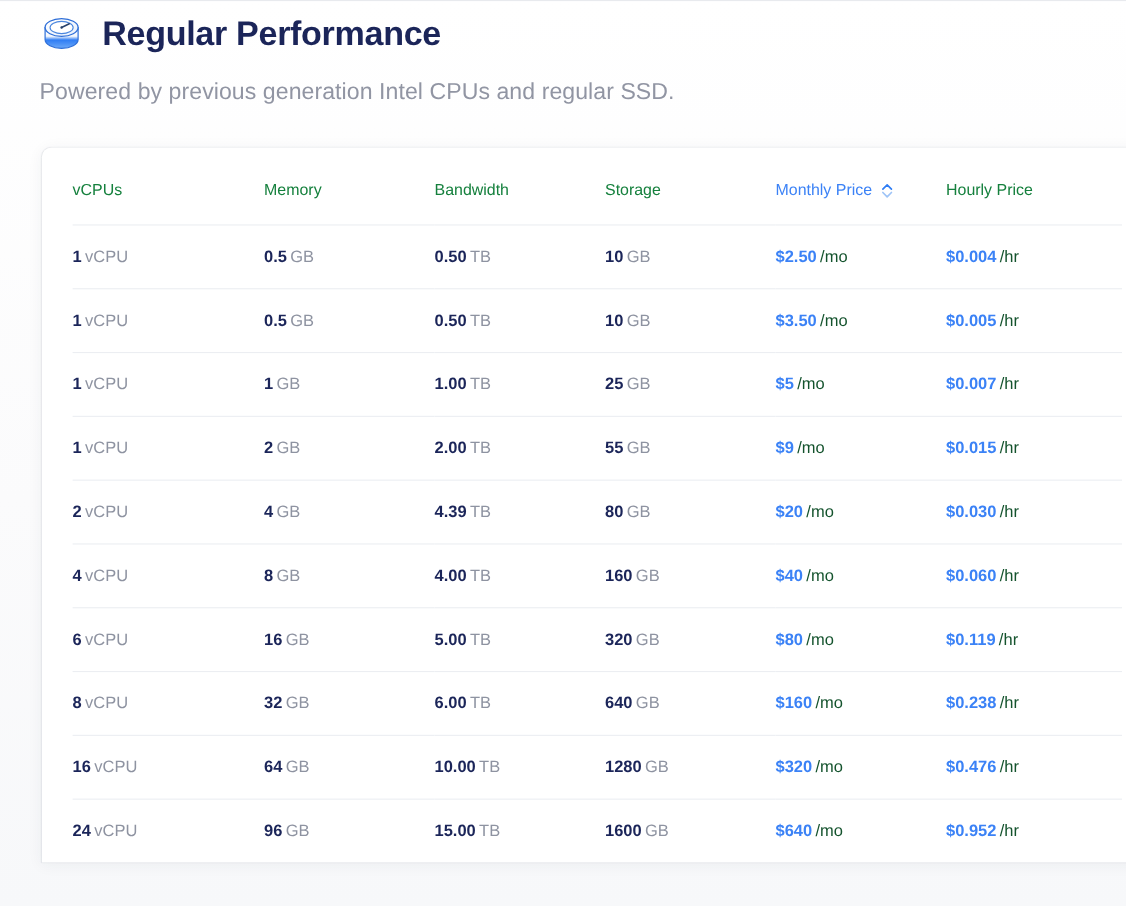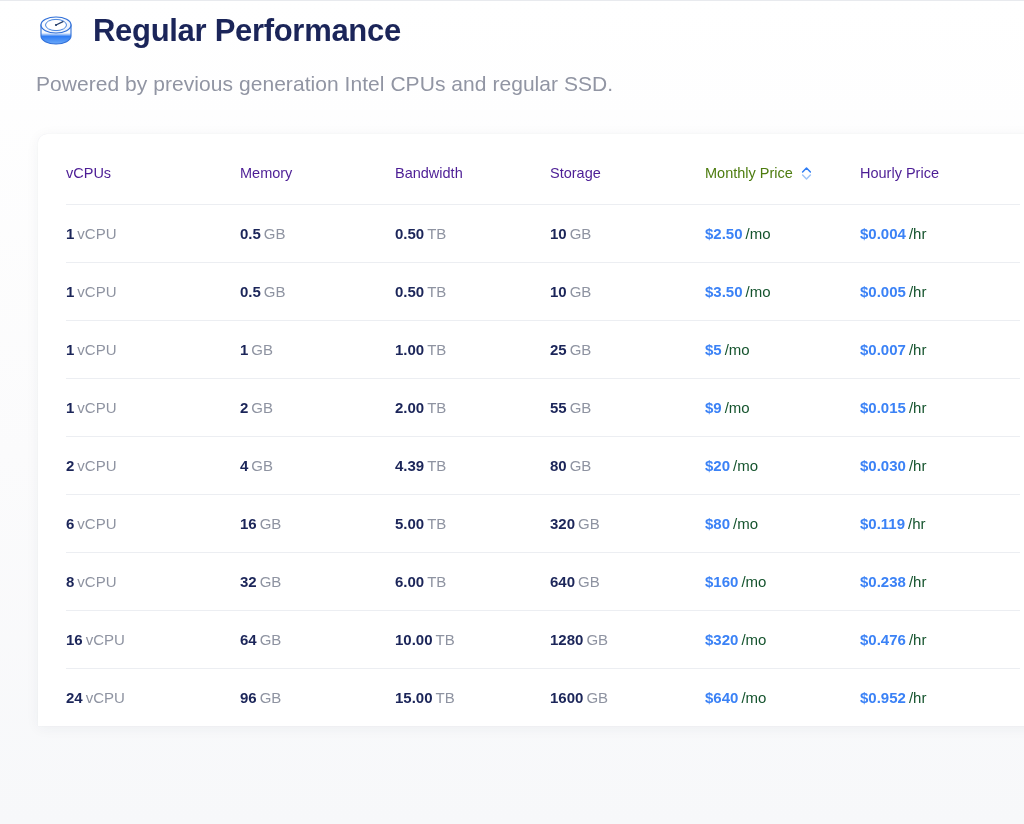--- a/index.html
+++ b/index.html
@@ -91,28 +91,28 @@
   table.pricing {
     width: 100%;
     border-collapse: collapse;
     table-layout: fixed;
   }
 
   table.pricing thead th {
     text-align: left;
     font-size: 14.5px;
     font-weight: normal;
-    color: #4c1d95;
+    color: #15803d;
     padding: 31px 0 23px 0;
     vertical-align: middle;
     white-space: nowrap;
   }
 
   table.pricing thead th.sorted {
-    color: #4d7c0f;
+    color: #3b82f6;
   }
 
   .th-inner {
     display: inline-flex;
     align-items: center;
     gap: 8px;
   }
 
   .sort-icon {
     display: inline-flex;
@@ -271,20 +271,28 @@
           </tr>
           <tr>
             <td><span class="val">2</span><span class="unit">vCPU</span></td>
             <td><span class="val">4</span><span class="unit">GB</span></td>
             <td><span class="val">4.39</span><span class="unit">TB</span></td>
             <td><span class="val">80</span><span class="unit">GB</span></td>
             <td class="price"><span class="val">$20</span><span class="unit">/mo</span></td>
             <td class="price"><span class="val">$0.030</span><span class="unit">/hr</span></td>
           </tr>
           <tr>
+            <td><span class="val">4</span><span class="unit">vCPU</span></td>
+            <td><span class="val">8</span><span class="unit">GB</span></td>
+            <td><span class="val">4.00</span><span class="unit">TB</span></td>
+            <td><span class="val">160</span><span class="unit">GB</span></td>
+            <td class="price"><span class="val">$40</span><span class="unit">/mo</span></td>
+            <td class="price"><span class="val">$0.060</span><span class="unit">/hr</span></td>
+          </tr>
+          <tr>
             <td><span class="val">6</span><span class="unit">vCPU</span></td>
             <td><span class="val">16</span><span class="unit">GB</span></td>
             <td><span class="val">5.00</span><span class="unit">TB</span></td>
             <td><span class="val">320</span><span class="unit">GB</span></td>
             <td class="price"><span class="val">$80</span><span class="unit">/mo</span></td>
             <td class="price"><span class="val">$0.119</span><span class="unit">/hr</span></td>
           </tr>
           <tr>
             <td><span class="val">8</span><span class="unit">vCPU</span></td>
             <td><span class="val">32</span><span class="unit">GB</span></td>

